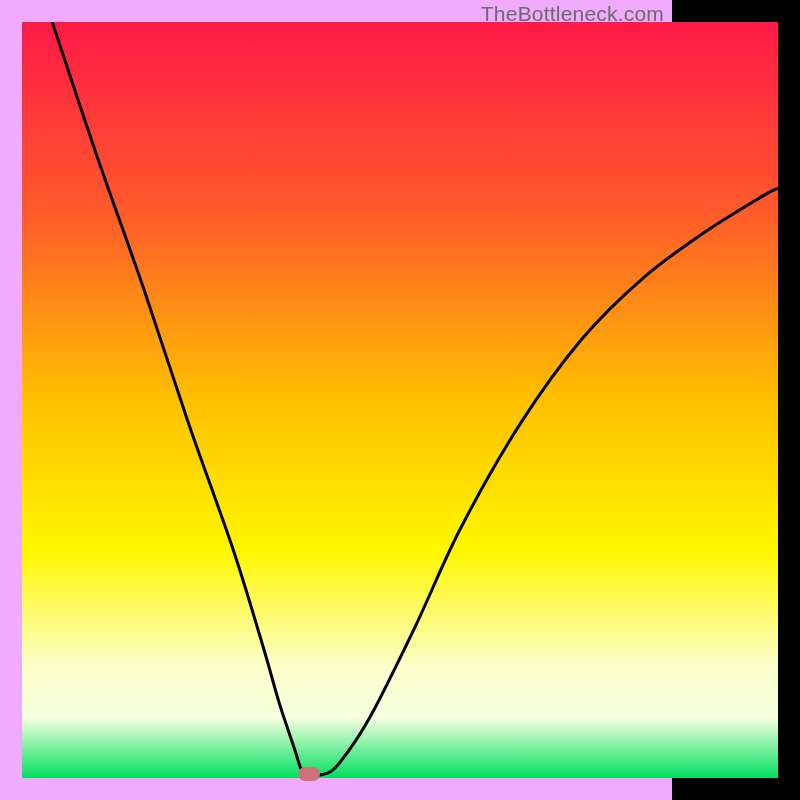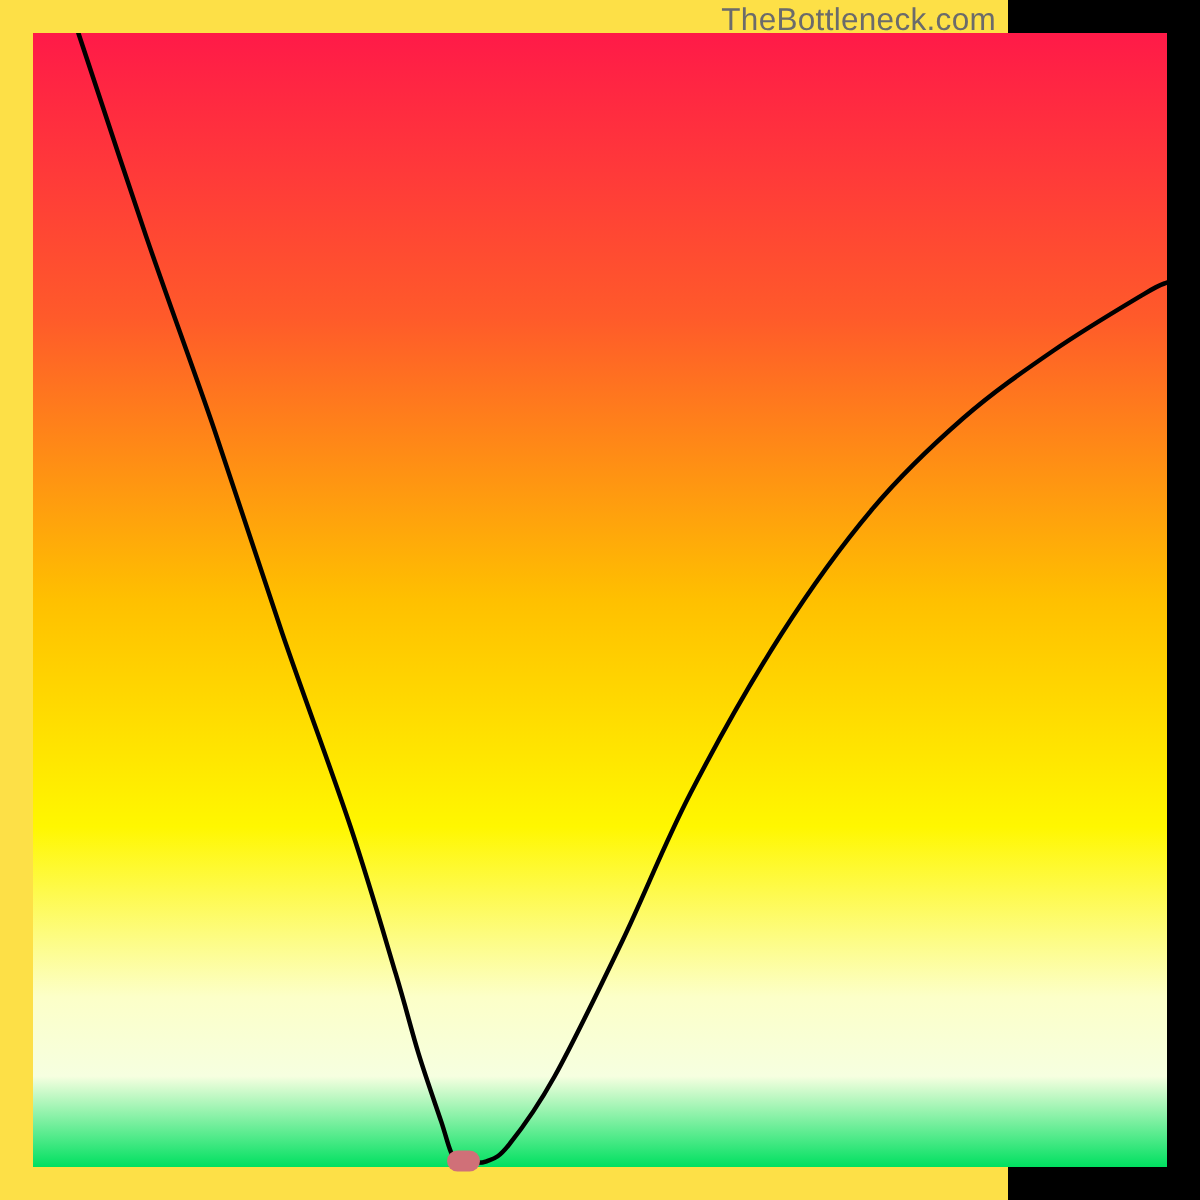--- a/index.html
+++ b/index.html
@@ -8,21 +8,21 @@
     width: 800px;
     height: 800px;
     background: #000;
     font-family: Arial, Helvetica, sans-serif;
     overflow: hidden;
   }
   .frame {
     position: relative;
     width: 672px;
     height: 800px;
-    background: #fde047;
+    background: #f0abfc;
   }
   .plot {
     position: absolute;
     left: 22px;
     top: 22px;
     width: 756px;
     height: 756px;
     background: linear-gradient(
       to bottom,
       #FF1A48 0%,

